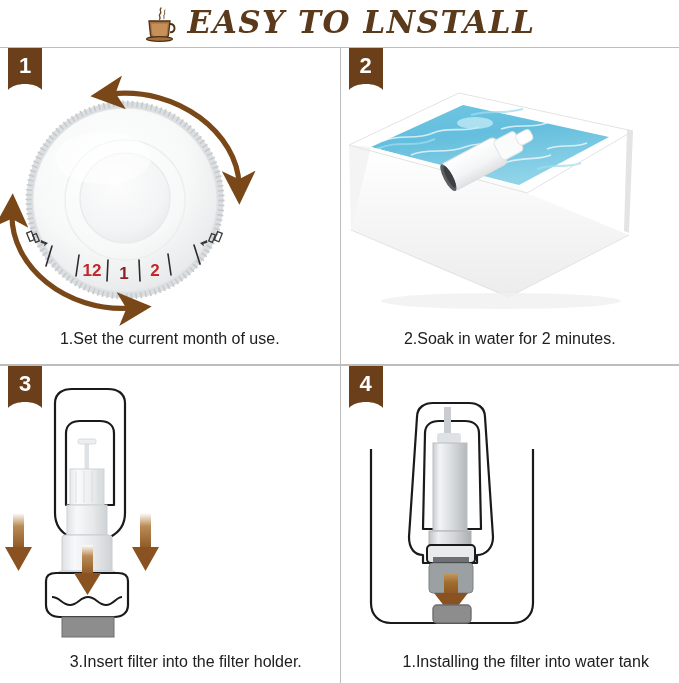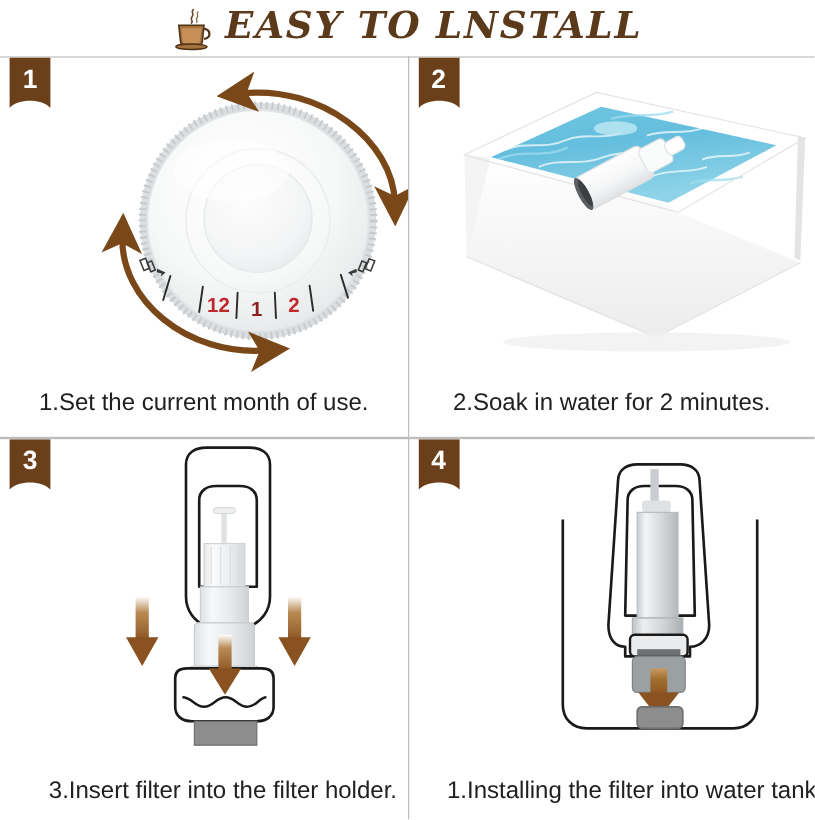--- a/index.html
+++ b/index.html
@@ -73,34 +73,34 @@
     display: flex; align-items: center; justify-content: center;
     color: #ffffff;
     font-family: "Liberation Sans", sans-serif;
     font-weight: bold;
     font-size: 22px;
     line-height: 1;
   }
 
   .art {
     position: absolute;
-    left: 0; top: 0;
+    left: 0; top: 16px;
     width: 100%;
     height: 272px;
     display: flex;
     align-items: center;
-    justify-content: flex-end;
+    justify-content: flex-start;
   }
   .caption {
     position: absolute;
     left: 0;
     bottom: 16px;
     width: 100%;
     text-align: center;
-    font-size: 20px;
+    font-size: 16px;
     color: #202020;
     font-family: "Liberation Sans", sans-serif;
     white-space: nowrap;
   }
   .p3 .caption, .p4 .caption { bottom: 12px; padding-left: 32px; }
 
   svg { overflow: visible; }
 </style>
 </head>
 <body>

